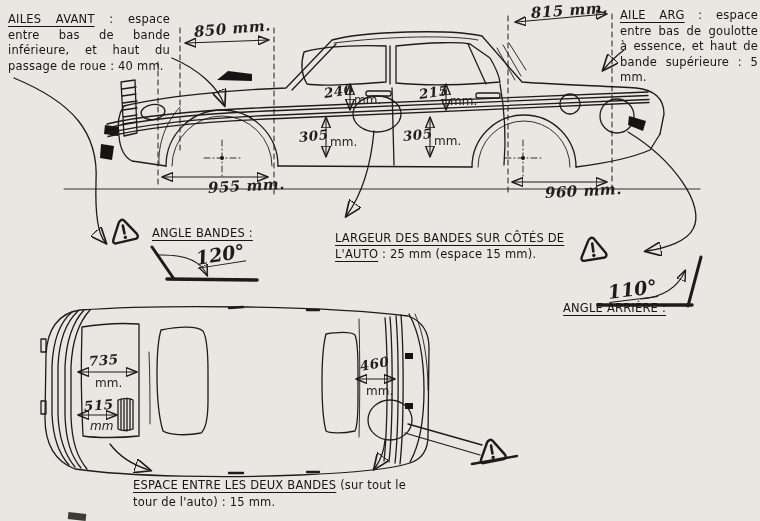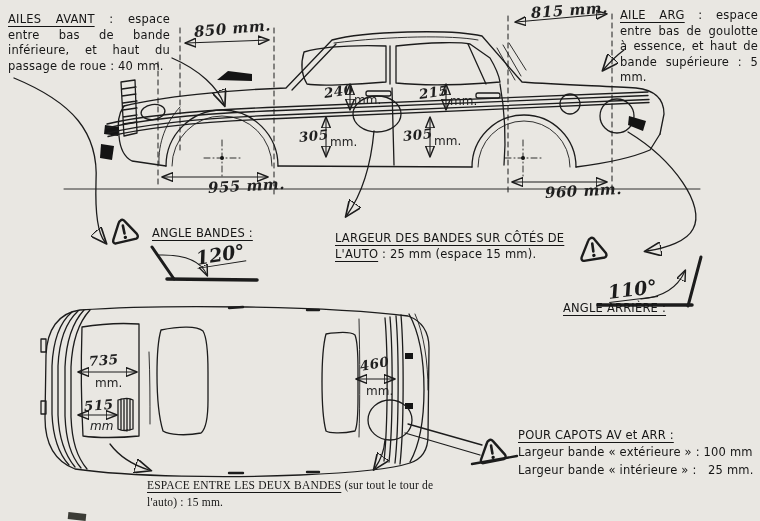--- a/index.html
+++ b/index.html
@@ -190,27 +190,22 @@
 <div class="note" style="left:335px;top:231px;width:242px;">
   <span class="u">LARGEUR DES BANDES SUR CÔTÉS DE L'AUTO</span><span> : 25 mm (espace 15 mm).</span>
 </div>
 
 <div class="note" style="left:563px;top:266px;margin-top:35px;">
   <span class="u">ANGLE ARRIÈRE :</span>
 </div>
 <div class="angleval" style="left:608px;top:281px;transform:rotate(-7deg);">110°</div>
 
 
-<div class="note" style="left:518px;top:427px;width:240px;line-height:1.5;">
-  <div><span class="u">POUR CAPOTS AV et ARR :</span></div>
-  <div class="pre">Largeur bande « extérieure » : 100 mm</div>
-  <div class="pre">Largeur bande « intérieure » :   25 mm.</div>
-</div>
-
-<div class="note" style="left:147px;top:477px;width:294px;line-height:1.5;font-family:Liberation Serif, serif;">
+
+<div class="note" style="left:133px;top:477px;width:294px;line-height:1.5;">
   <span class="u">ESPACE ENTRE LES DEUX BANDES</span><span> (sur tout le tour de l'auto) : 15 mm.</span>
 </div>
 
 <div class="dim" style="left:194px;top:23px;transform:rotate(-5deg);">850 mm.</div>
 <div class="dim" style="left:531px;top:4px;transform:rotate(-4deg);">815 mm.</div>
 
 <div class="dim sm" style="left:324px;top:85px;transform:rotate(-8deg);">240</div>
 <div class="unit" style="left:354px;top:93px;">mm.</div>
 
 <div class="dim sm" style="left:419px;top:86px;transform:rotate(-8deg);">215</div>

